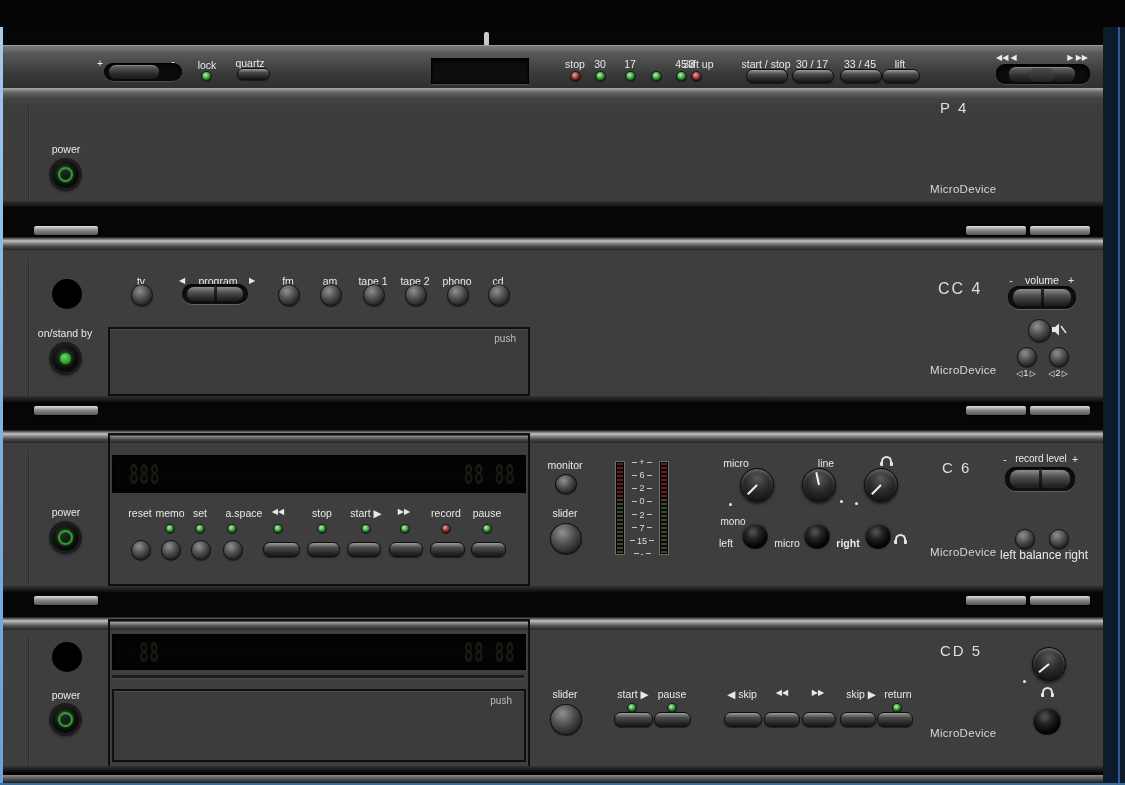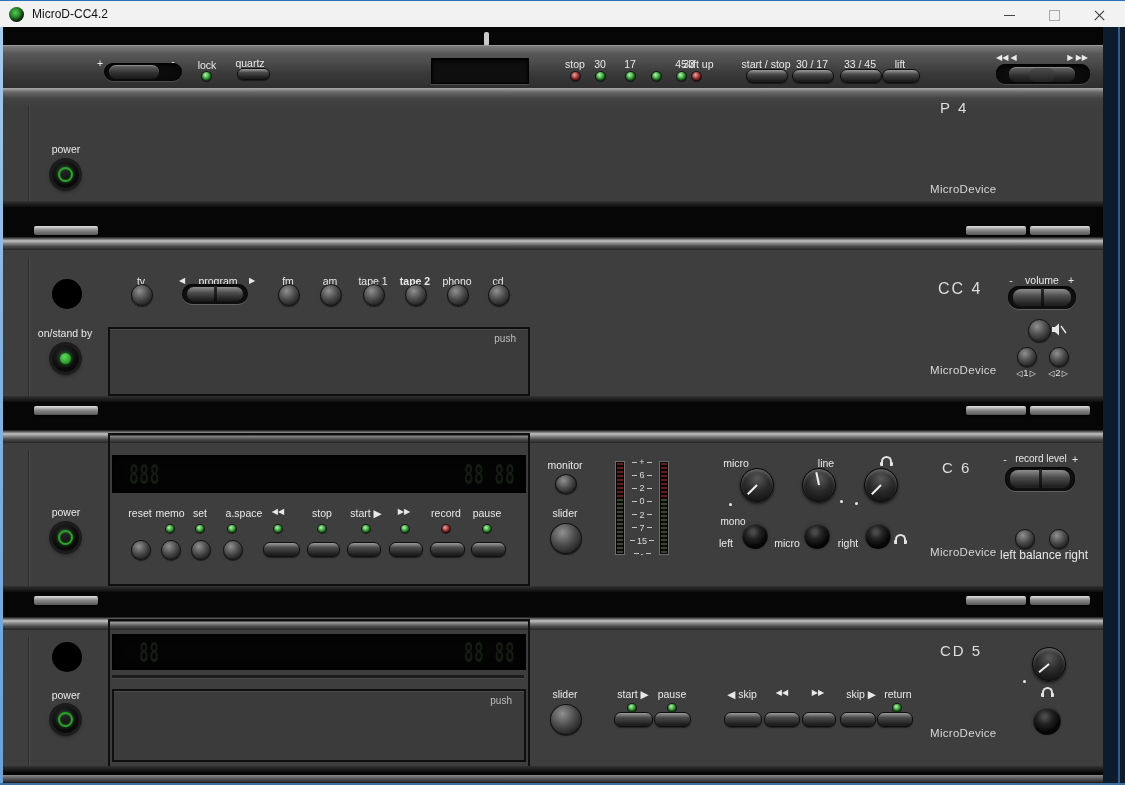--- a/index.html
+++ b/index.html
@@ -89,33 +89,20 @@
     background:linear-gradient(180deg,#a6cbec,#86b5e2 40%,#6aa2d8);}
   #edge-right{position:absolute;left:1103px;top:27px;bottom:0;width:22px;z-index:50;background:#0d1b2d;}
   #edge-right .vline{position:absolute;left:15px;top:0;bottom:0;width:2px;background:#2c5c92;}
   #edge-bottom{position:absolute;left:0;right:0;bottom:0;height:2px;background:#3d6f9e;z-index:60;}
 </style>
 </head>
 <body>
 
 <div id="app">
 
-  <div id="titlebar">
-    <div id="app-icon"></div>
-    <div id="title-text">MicroD-CC4.2</div>
-    <div class="win-btn" style="left:987px;">
-        <span class="glyph-min"></span>
-      </div>
-    <div class="win-btn" style="left:1032px;">
-        <span class="glyph-max"></span>
-      </div>
-    <div class="win-btn" style="left:1077px;">
-        <span class="glyph-close"></span>
-      </div>
-  </div>
 
   <div class="abs" style="left:0;top:27px;width:1103px;height:18px;background:#060606;">
     <div class="abs" style="left:484px;top:5px;width:5px;height:14px;background:#c9c9c9;border-radius:2px;"></div>
   </div>
 
   <div class="unit" style="top:45px;height:162px;">
     <div class="abs" style="left:0;top:0;width:1103px;height:43px;border-top:1px solid #9a9a9a;box-sizing:border-box;
       background:linear-gradient(180deg,#7b7b7b 0%,#585858 18%,#3a3a3a 65%,#2e2e2e 100%);"></div>
 
     <div class="lb" style="left:94px;top:12px;width:12px;">+</div>
@@ -199,21 +186,21 @@
       <div class="hdl"></div>
       <div class="notch"></div>
     </div>
 
     <div class="lb" style="left:274px;top:38px;width:28px;">fm</div>
     <div class="rbtn" style="left:278px;top:47px;width:20px;height:20px;"></div>
     <div class="lb" style="left:316px;top:38px;width:28px;">am</div>
     <div class="rbtn" style="left:320px;top:47px;width:20px;height:20px;"></div>
     <div class="lb" style="left:352px;top:38px;width:42px;">tape 1</div>
     <div class="rbtn" style="left:363px;top:47px;width:20px;height:20px;"></div>
-    <div class="lb" style="left:394px;top:38px;width:42px;font-weight:bold;">tape 2</div>
+    <div class="lb" style="left:394px;top:38px;width:42px;">tape 2</div>
     <div class="rbtn" style="left:405px;top:47px;width:20px;height:20px;"></div>
     <div class="lb" style="left:436px;top:38px;width:42px;">phono</div>
     <div class="rbtn" style="left:447px;top:47px;width:20px;height:20px;"></div>
     <div class="lb" style="left:484px;top:38px;width:28px;">cd</div>
     <div class="rbtn" style="left:488px;top:47px;width:20px;height:20px;"></div>
 
     <div class="lb" style="left:26px;top:90px;width:78px;">on/stand by</div>
     <div class="pwr" style="left:52px;top:108px;">
         <span class="dot"></span>
       </div>
@@ -380,21 +367,21 @@
     <div class="knob" style="left:864px;top:38px;">
         <div class="ptr" style="transform:rotate(45deg);"></div>
       </div>
     <div class="kdot" style="left:855px;top:72px;"></div>
 
     <div class="lb" style="left:716px;top:86px;width:34px;font-size:10px;">mono</div>
     <div class="jack" style="left:742px;top:93px;width:26px;height:26px;"></div>
     <div class="lb" style="left:712px;top:107px;width:28px;">left</div>
     <div class="lb" style="left:770px;top:107px;width:34px;">micro</div>
     <div class="jack" style="left:804px;top:93px;width:26px;height:26px;"></div>
-    <div class="lb" style="left:832px;top:107px;width:32px;">right</div>
+    <div class="lb" style="left:832px;top:107px;width:32px;font-weight:bold;">right</div>
     <div class="jack" style="left:865px;top:93px;width:26px;height:26px;"></div>
     <div class="hp-icon" style="left:894px;top:104px;"></div>
 
     <div class="model" style="left:942px;top:29px;">C 6</div>
     <div class="lb" style="left:1000px;top:23px;width:10px;">-</div>
     <div class="lb" style="left:1012px;top:23px;width:58px;font-size:10px;">record level</div>
     <div class="lb" style="left:1070px;top:23px;width:10px;">+</div>
     <div class="rocker" style="left:1005px;top:37px;width:70px;height:24px;">
       <div class="hdl"></div>
       <div class="notch"></div>

